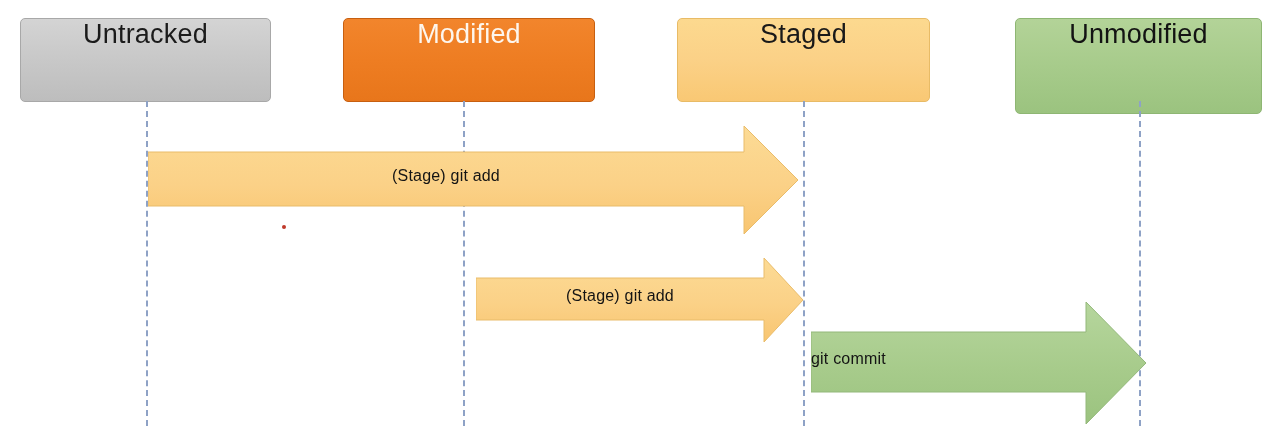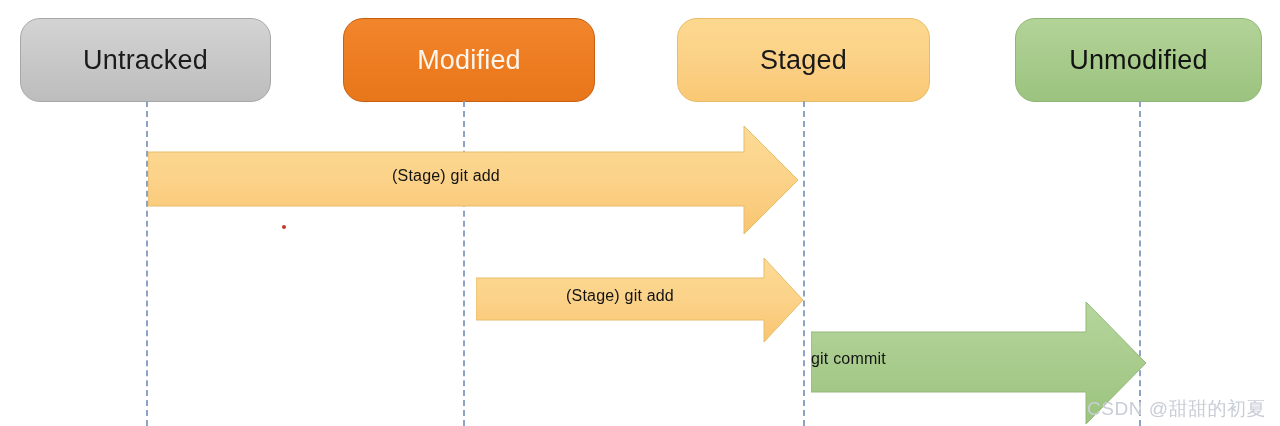--- a/index.html
+++ b/index.html
@@ -15,23 +15,23 @@
     width: 1280px;
     height: 426px;
     background: #ffffff;
     overflow: hidden;
   }
 
   
   .state-box {
     position: absolute;
     display: flex;
-    align-items: center;
+    align-items: flex-start;
     justify-content: center;
-    border-radius: 20px;
+    border-radius: 5px;
     box-sizing: border-box;
     font-size: 27px;
     letter-spacing: .2px;
     white-space: nowrap;
   }
   .state-box.untracked {
     left: 20px; top: 18px; width: 251px; height: 84px;
     background: linear-gradient(180deg,#d4d4d4 0%,#c9c9c9 45%,#bdbdbd 100%);
     border: 1px solid #a8a8a8;
     color: #1b1b1b;
@@ -42,21 +42,21 @@
     border: 1px solid #c75f10;
     color: #fdf6ee;
   }
   .state-box.staged {
     left: 677px; top: 18px; width: 253px; height: 84px;
     background: linear-gradient(180deg,#fcd98f 0%,#fbd187 50%,#f9c874 100%);
     border: 1px solid #e8bb66;
     color: #191919;
   }
   .state-box.unmodified {
-    left: 1015px; top: 18px; width: 247px; height: 84px;
+    left: 1015px; top: 18px; width: 247px; height: 96px;
     background: linear-gradient(180deg,#b3d398 0%,#a7cb8b 50%,#9bc37f 100%);
     border: 1px solid #8eb673;
     color: #131313;
   }
 
   
   .lifeline {
     position: absolute;
     width: 0;
     border-left: 2px dashed #8ea2c6;
@@ -155,15 +155,14 @@
           <stop offset="55%" stop-color="#a7cb8b"></stop>
           <stop offset="100%" stop-color="#9bc37f"></stop>
         </linearGradient>
       </defs>
       <path d="M0,30 L275,30 L275,0 L335,61 L275,122 L275,90 L0,90 Z" fill="url(#gradGreen1)" stroke="#93b87a" stroke-width="1"></path>
     </svg>
   </div>
   <div class="arrow-label" style="left:811px; top:350px; width:275px; text-align:left;">git commit</div>
 
   <div class="red-dot"></div>
-  <div class="watermark">CSDN @甜甜的初夏</div>
 
 </div>
 
 </body></html>

